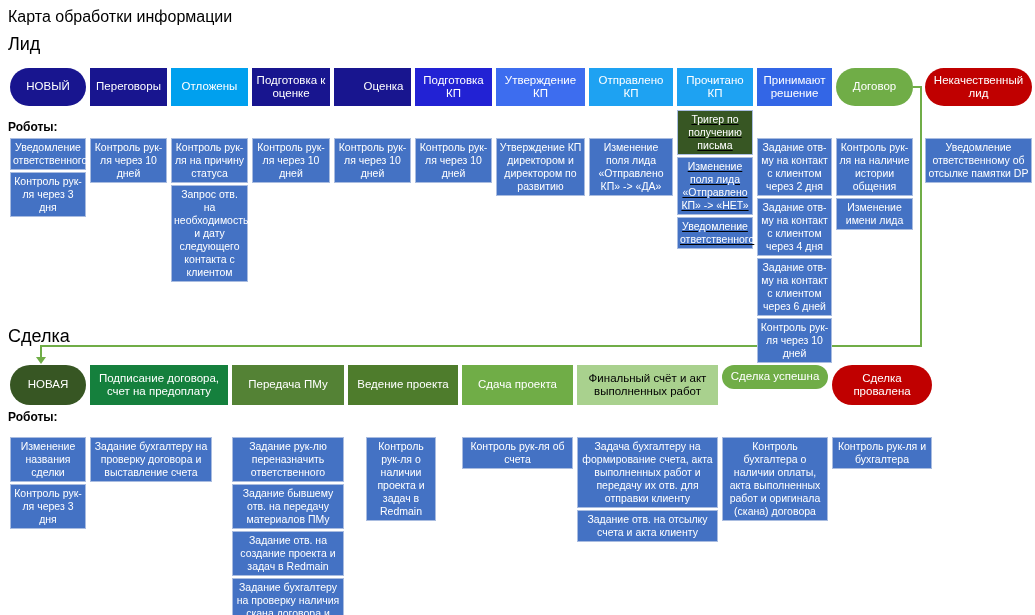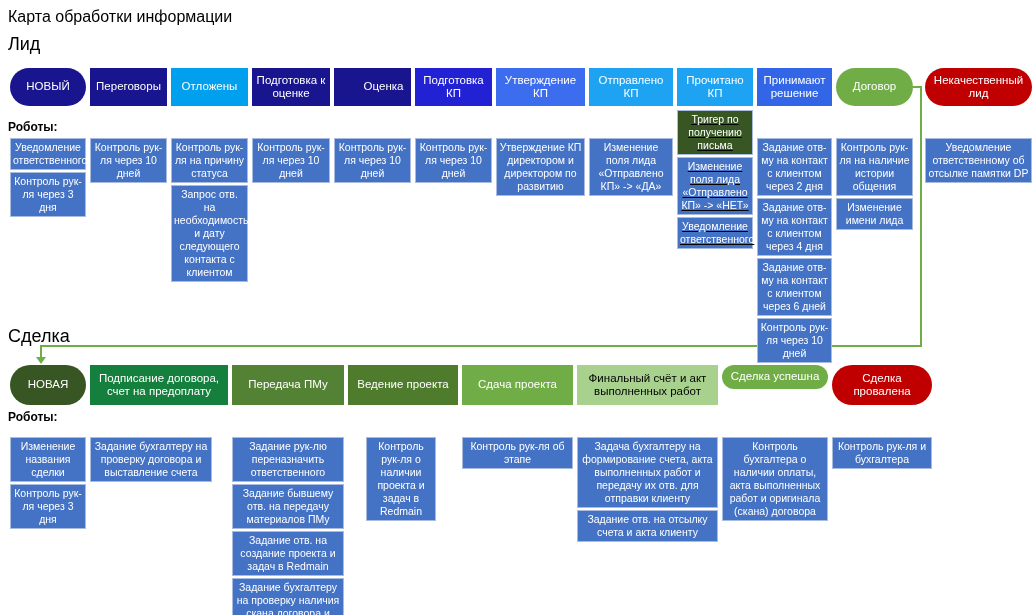--- a/index.html
+++ b/index.html
@@ -125,21 +125,21 @@
       <div class="task">Задание бывшему отв. на передачу материалов ПМу</div>
       <div class="task">Задание отв. на создание проекта и задач в Redmain</div>
       <div class="task">Задание бухгалтеру на проверку наличия скана договора и оплаты счета</div>
     </div>
     <div class="stage" style="left: 348px; top: 365px; width: 110px; height: 40px; background: rgb(78, 124, 44);">Ведение проекта</div>
     <div class="task-col" style="left: 348px; top: 437px; width: 88px; padding-left: 18px;">
       <div class="task">Контроль рук-ля о наличии проекта и задач в Redmain</div>
     </div>
     <div class="stage" style="left: 462px; top: 365px; width: 111px; height: 40px; background: rgb(112, 173, 71);">Сдача проекта</div>
     <div class="task-col" style="left: 462px; top: 437px; width: 111px;">
-      <div class="task">Контроль рук-ля об этапе</div>
+      <div class="task">Контроль рук-ля об счета</div>
     </div>
     <div class="stage" style="left: 577px; top: 365px; width: 141px; height: 40px; background: rgb(169, 209, 142); color: rgb(0, 0, 0);">Финальный счёт и акт выполненных работ</div>
     <div class="task-col" style="left: 577px; top: 437px; width: 141px;">
       <div class="task">Задача бухгалтеру на формирование счета, акта выполненных работ и передачу их отв. для отправки клиенту</div>
       <div class="task">Задание отв. на отсылку счета и акта клиенту</div>
     </div>
     <div class="stage pill" style="left: 722px; top: 365px; width: 106px; height: 24px; background: rgb(112, 173, 71);">Сделка успешна</div>
     <div class="task-col" style="left: 722px; top: 437px; width: 106px;">
       <div class="task">Контроль бухгалтера о наличии оплаты, акта выполненных работ и оригинала (скана) договора</div>
     </div>

